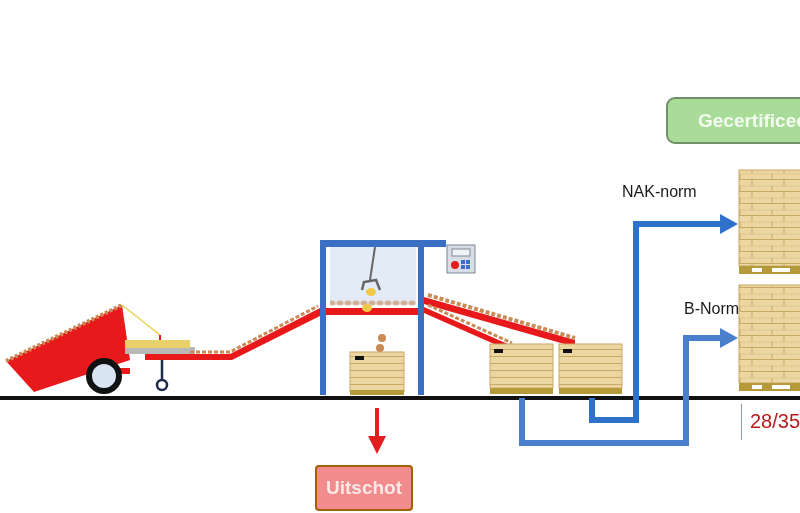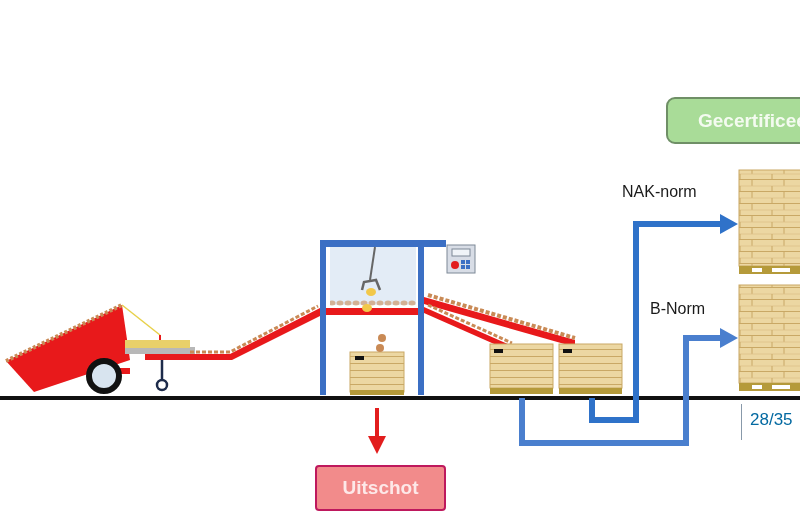--- a/index.html
+++ b/index.html
@@ -1,24 +1,24 @@
 <!DOCTYPE html>
 <html><head>
 <meta charset="utf-8">
 <style>
   html, body { margin: 0; padding: 0; }
   body { width: 800px; height: 513px; background: #ffffff; overflow: hidden; position: relative; font-family: "Liberation Sans", sans-serif; }
   #diagram { position: absolute; left: 0; top: 0; width: 800px; height: 513px; }
   .label-box { position: absolute; display: flex; align-items: center; justify-content: center; font-weight: bold; color: #f4fbf0; box-sizing: border-box; }
   #certified-box { left: 666px; top: 97px; width: 160px; height: 47px; background: #a9dc98; border: 2px solid #6f8f66; border-radius: 9px; font-size: 19px; padding-left: 10px; justify-content: flex-start; padding-left: 30px; }
-  #reject-box { left: 315px; top: 465px; width: 131px; height: 46px; background: #f28b8b; border: 2px solid #be185d; border-radius: 4px; font-size: 19px; color: #fde8e8; }
+  #reject-box { left: 315px; top: 465px; width: 98px; height: 46px; background: #f28b8b; border: 2px solid #a16207; border-radius: 4px; font-size: 19px; color: #fde8e8; }
   .norm-label { position: absolute; font-size: 16px; color: #1a1a1a; }
   #nak-label { left: 622px; top: 183px; }
-  #b-label { left: 650px; top: 300px; }
-  #page-number { position: absolute; left: 750px; top: 410px; font-size: 17px; color: #0369a1; }
+  #b-label { left: 684px; top: 300px; }
+  #page-number { position: absolute; left: 750px; top: 410px; font-size: 20px; color: #b91c1c; }
   #page-divider { position: absolute; left: 741px; top: 404px; width: 1px; height: 36px; background: #8899aa; }
 </style>
 </head>
 <body>
 
 <svg id="diagram" viewBox="0 0 800 513" xmlns="http://www.w3.org/2000/svg">
   <defs>
     <pattern id="crateGrain" width="10" height="7" patternUnits="userSpaceOnUse">
       <rect width="10" height="7" fill="#ecd7a2"></rect>
       <line x1="0" y1="6.5" x2="10" y2="6.5" stroke="#c9a865" stroke-width="1"></line>

